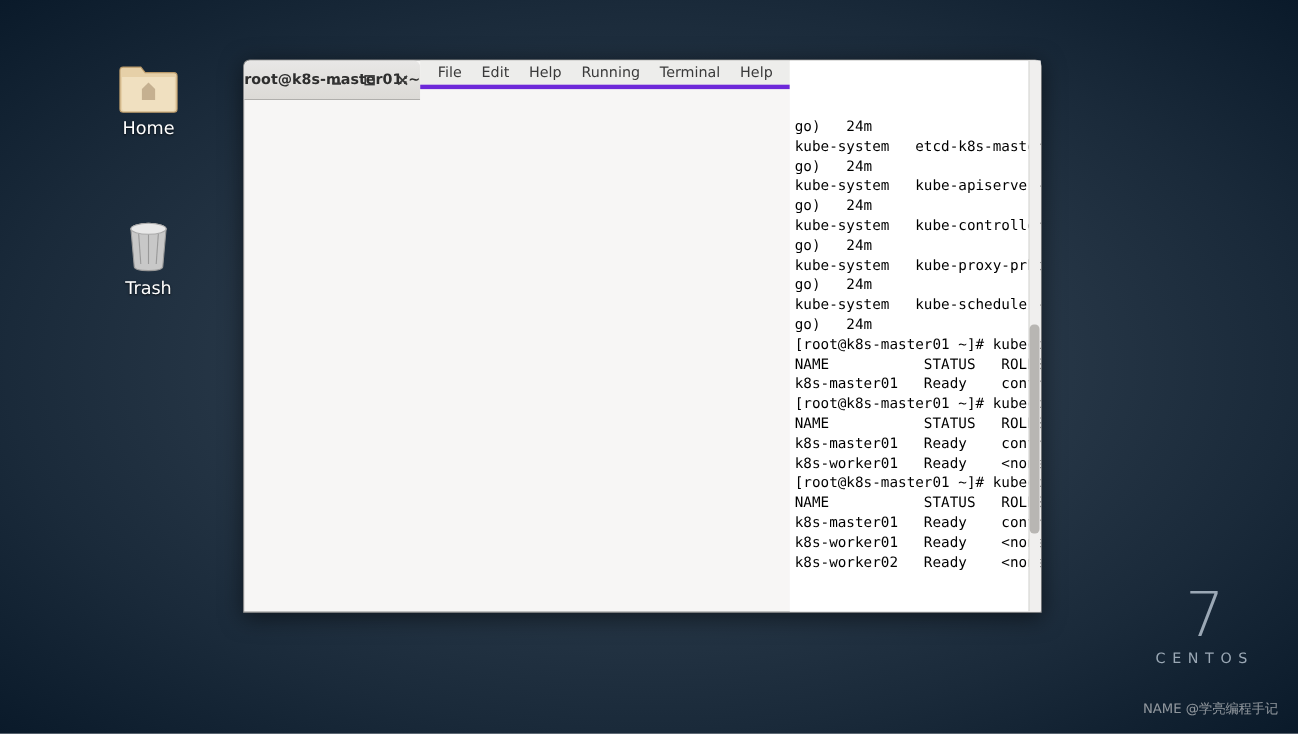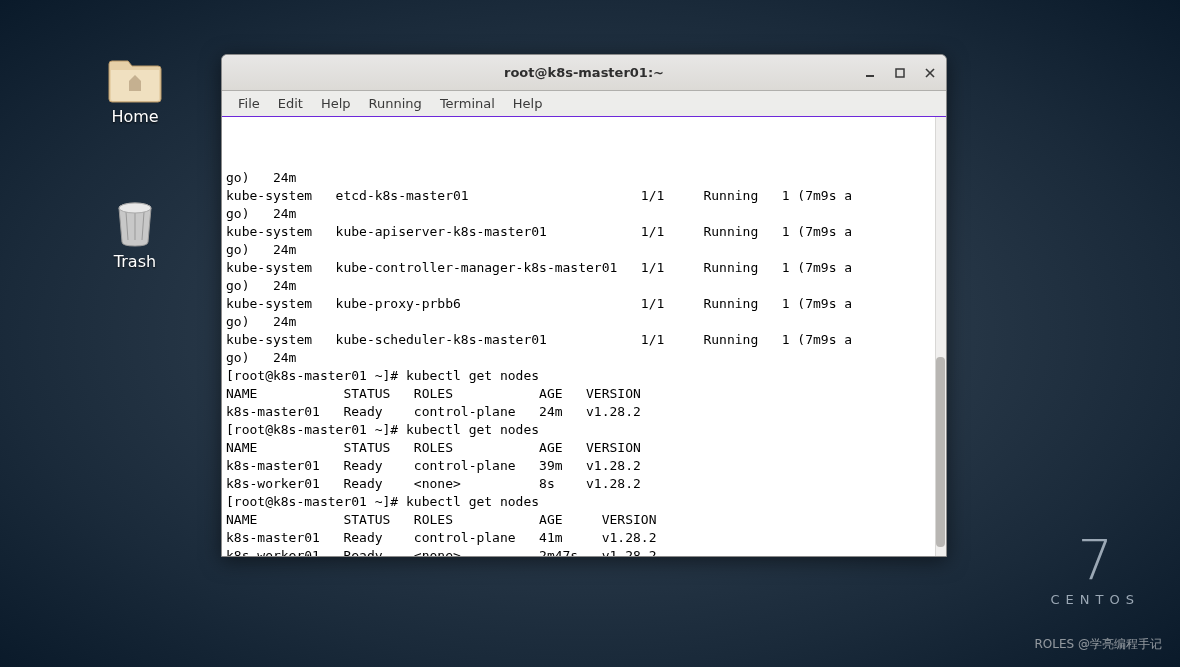--- a/index.html
+++ b/index.html
@@ -34,21 +34,21 @@
       position: absolute;
       left: 221px;
       top: 54px;
       width: 726px;
       height: 503px;
       background: #f7f6f5;
       border: 1px solid #8a8a8a;
       border-radius: 6px 6px 0 0;
       box-shadow: 0 4px 20px rgba(0,0,0,0.5);
       display: flex;
-      flex-direction: column;
+      flex-direction: row;
     }
     .titlebar {
       height: 36px;
       background: linear-gradient(#e8e7e6, #dcdad6);
       border-bottom: 1px solid #b0afac;
       border-radius: 6px 6px 0 0;
       display: flex;
       align-items: center;
       justify-content: center;
       position: relative;
@@ -71,21 +71,21 @@
       align-items: center;
       justify-content: center;
       font-size: 12px;
       font-weight: bold;
       color: #3a3a3a;
       cursor: pointer;
     }
     .menubar {
       height: 26px;
       background: #ededeb;
-      border-bottom: 1px solid #6d28d9;
+      border-bottom: 4px solid #6d28d9;
       display: flex;
       align-items: center;
       padding: 0 8px;
       gap: 2px;
     }
     .menu-item {
       padding: 2px 8px;
       font-size: 13px;
       color: #3a3a3a;
       cursor: pointer;
@@ -230,13 +230,13 @@
       <div class="scrollthumb" style="top:240px;height:190px;"></div>
     </div>
   </div>
 </div>
 
 <div class="centos-brand">
   <div class="seven">7</div>
   <div class="name">CENTOS</div>
 </div>
 
-<div class="watermark">ROLES @学亮编程手记</div>
+<div class="watermark">NAME @学亮编程手记</div>
 
 </body></html>

